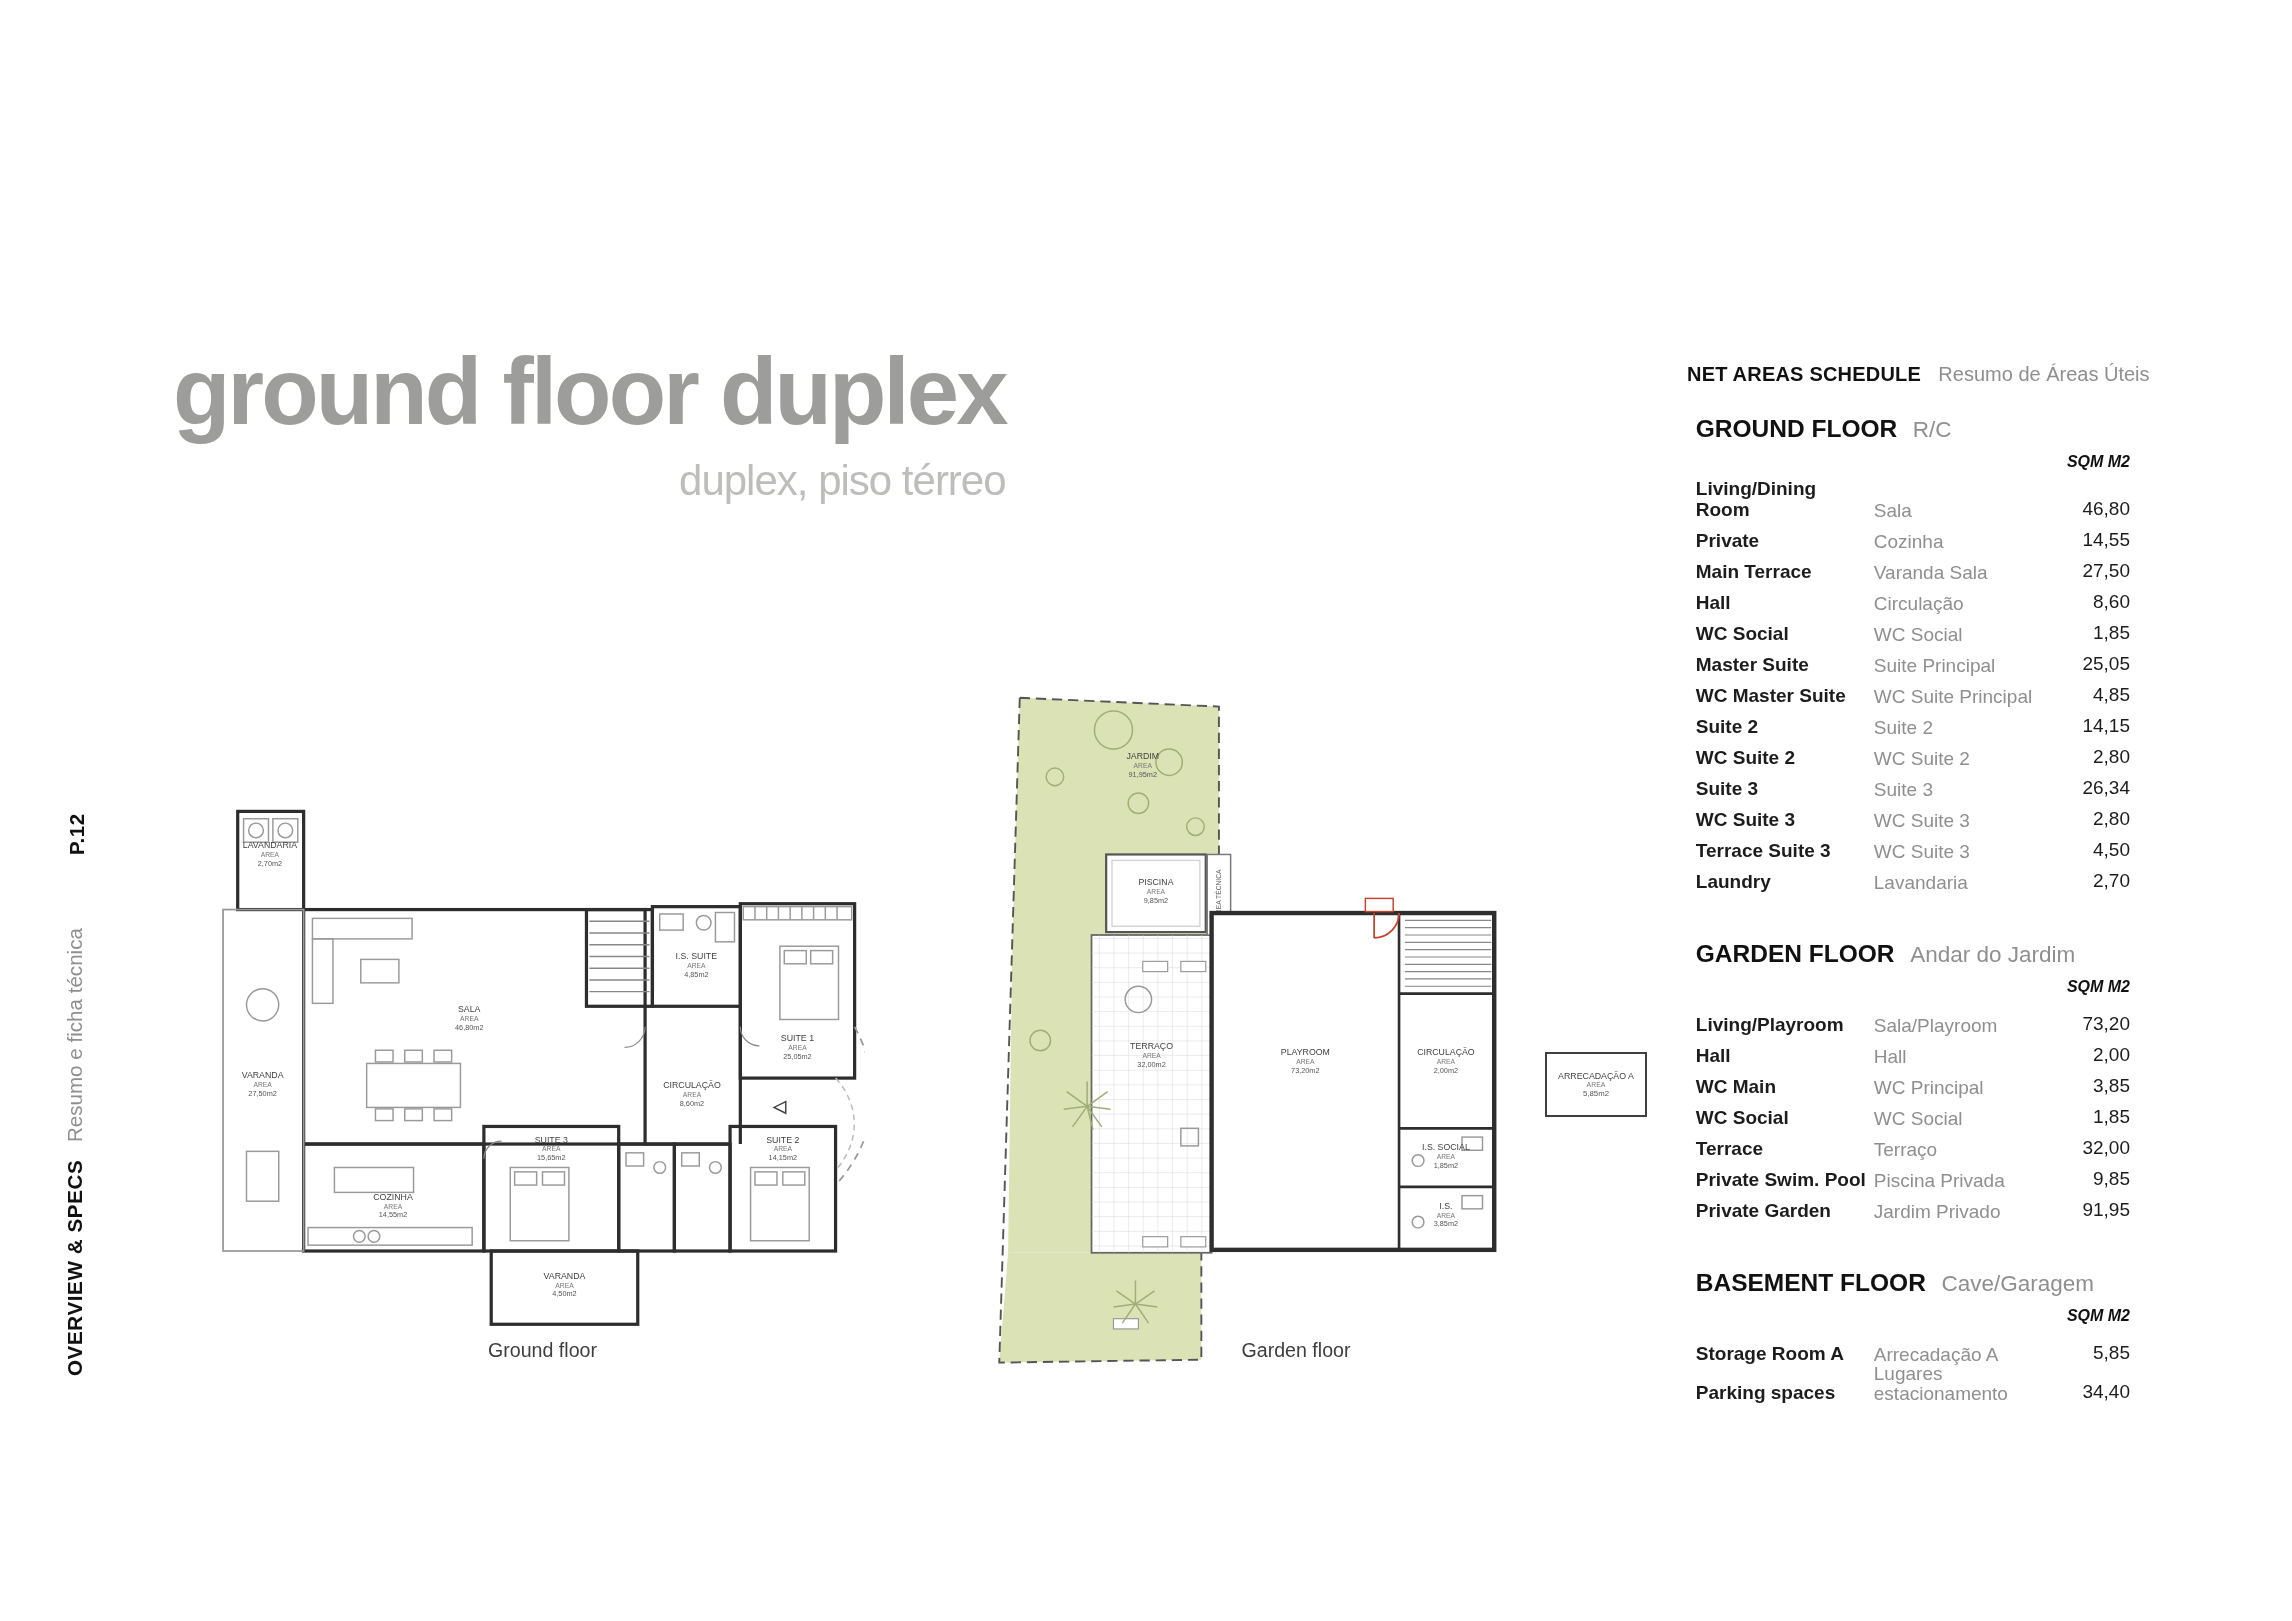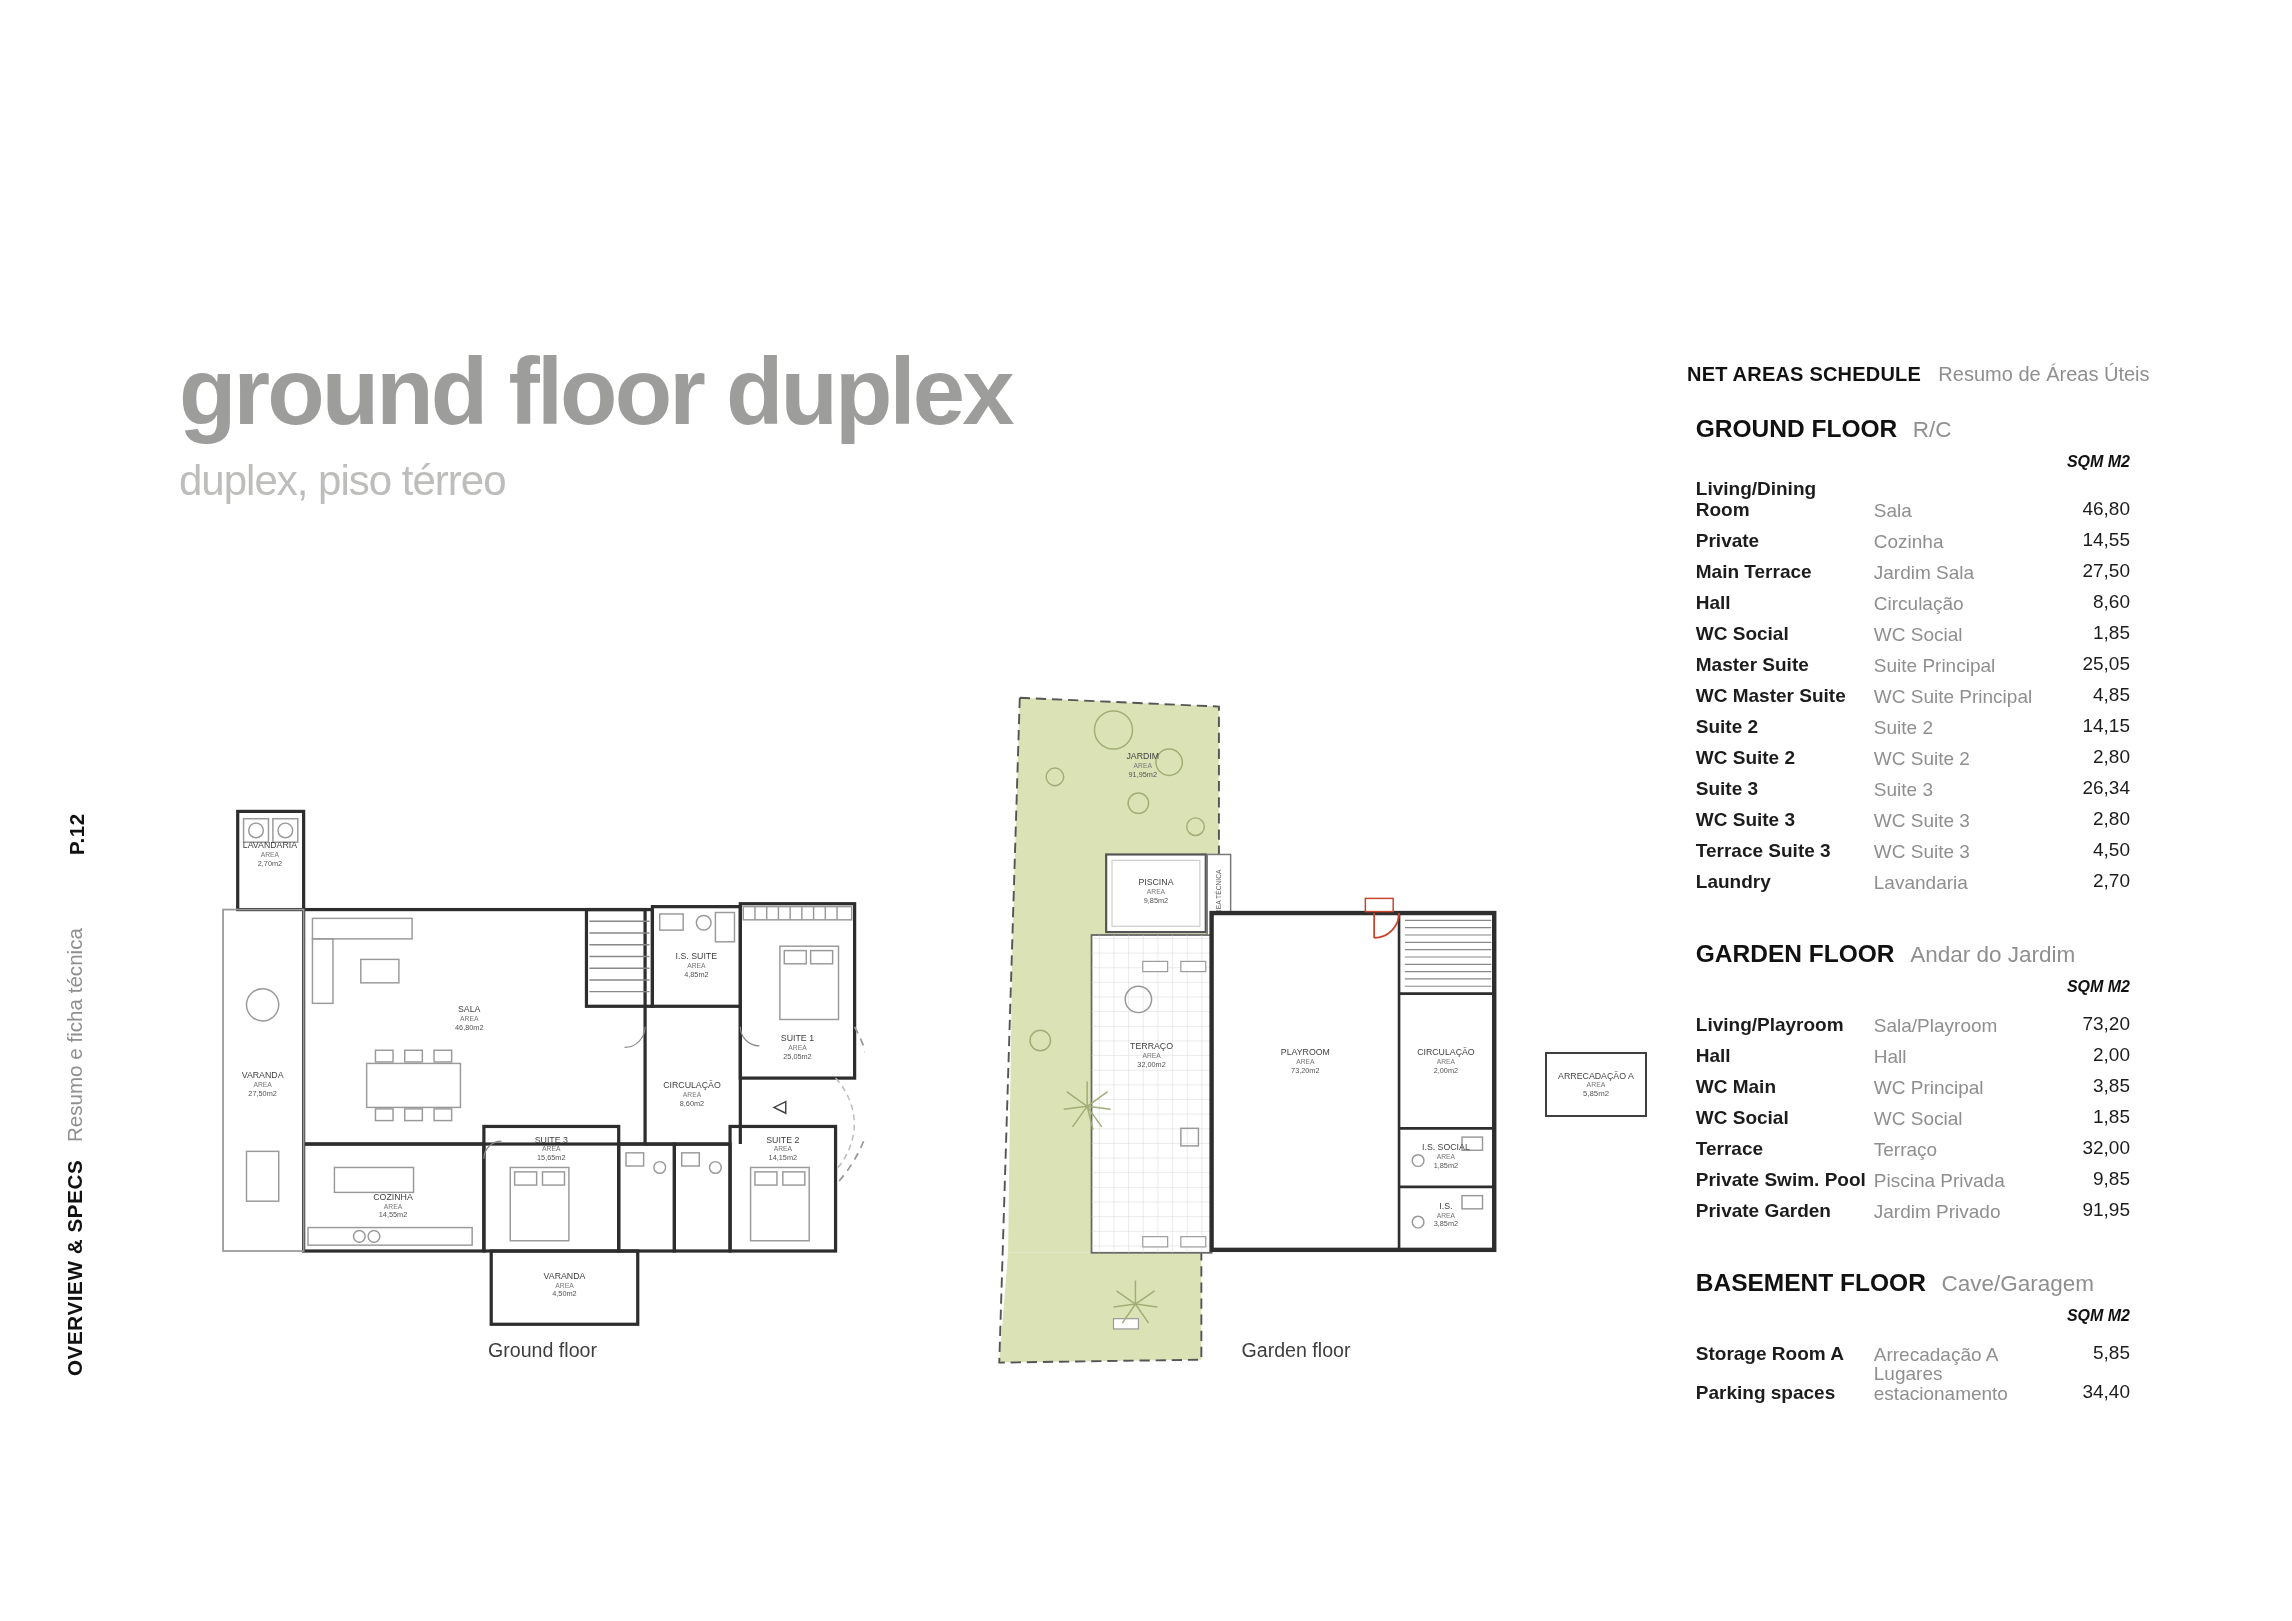--- a/index.html
+++ b/index.html
@@ -8,21 +8,21 @@
 
   
   .page-number{position:absolute;left:65px;top:855px;transform:rotate(-90deg);transform-origin:0 0;
     font-weight:700;font-size:20.6px;letter-spacing:0.5px;white-space:nowrap;color:#111;}
   .sidebar-label{position:absolute;left:63px;top:1376px;transform:rotate(-90deg);transform-origin:0 0;
     white-space:nowrap;font-size:20.6px;}
   .sb-bold{font-weight:700;color:#111;letter-spacing:0.6px;}
   .sb-light{color:#8f8f8f;margin-left:11.8px;}
 
   
-  .title-block{position:absolute;left:179px;top:345px;}
+  .title-block{position:absolute;left:173px;top:345px;text-align:right;}
   .big-title{margin:0;font-size:94px;font-weight:700;color:#9d9d9c;letter-spacing:-2.9px;line-height:1;}
   .big-subtitle{font-size:42px;color:#bdbdbc;margin-top:18px;letter-spacing:-1px;}
 
   
   .plan1{position:absolute;left:220px;top:807px;}
   .plan2{position:absolute;left:996px;top:689px;}
   .caption{position:absolute;font-size:19.6px;color:#3e3e3e;}
   #cap1{left:220px;top:1339px;width:645px;text-align:center;}
   #cap2{left:996px;top:1339px;width:600px;text-align:center;}
 
@@ -255,21 +255,21 @@
   </div>
 
   <div class="srow">
     <span class="en">Private</span>
     <span class="pt">Cozinha</span>
     <span class="sqm">14,55</span>
   </div>
 
   <div class="srow">
     <span class="en">Main Terrace</span>
-    <span class="pt">Jardim Sala</span>
+    <span class="pt">Varanda Sala</span>
     <span class="sqm">27,50</span>
   </div>
 
   <div class="srow">
     <span class="en">Hall</span>
     <span class="pt">Circulação</span>
     <span class="sqm">8,60</span>
   </div>
 
   <div class="srow">

